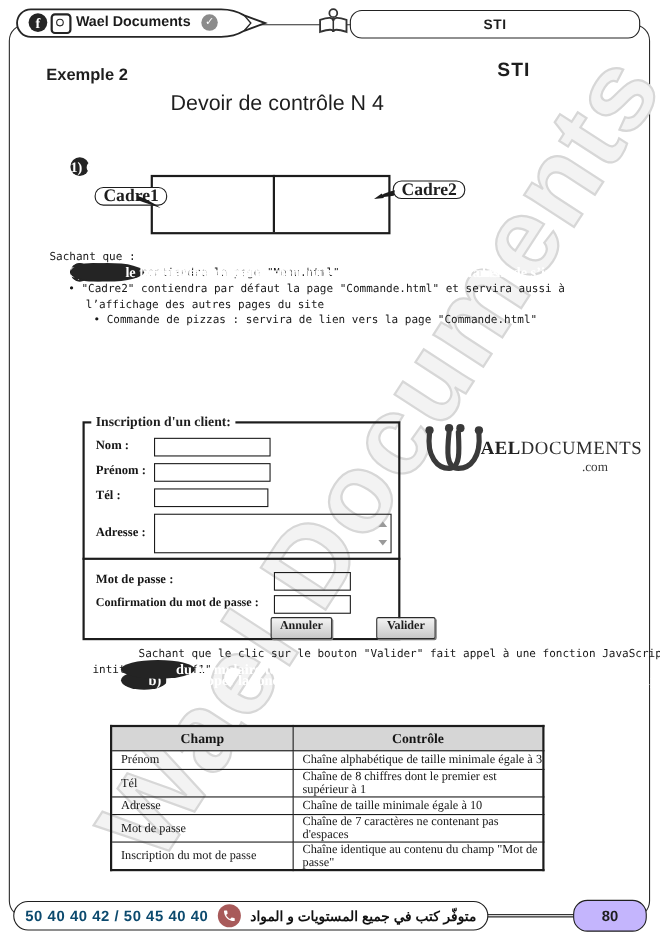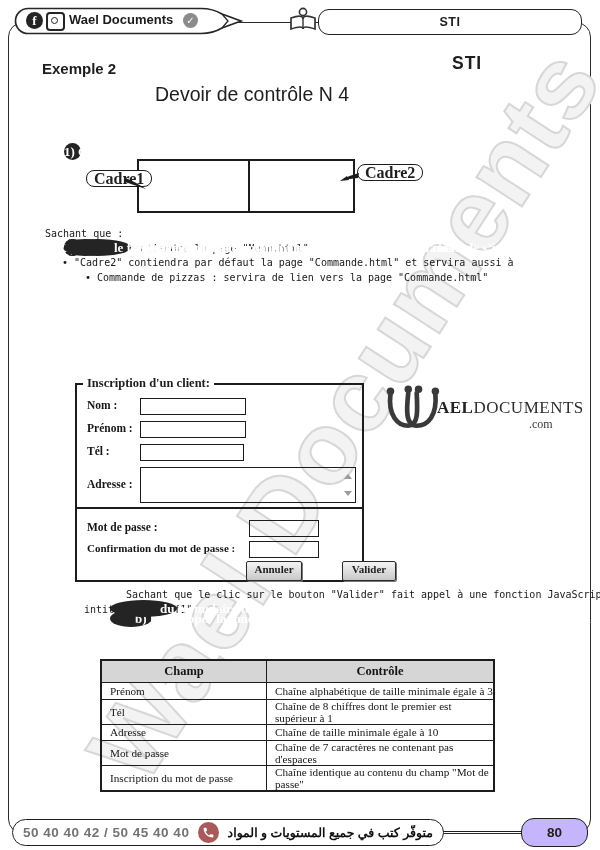--- a/index.html
+++ b/index.html
@@ -69,21 +69,21 @@
   .ctl{position:absolute;left:100px;top:659px;width:395px;border-collapse:collapse;z-index:2;
       font-family:"Liberation Serif",serif;font-size:11.2px;color:#151515;}
   .ctl th{border:1.6px solid #1c1c1c;background:#d6d6d6;font-size:12.5px;font-weight:bold;height:19px;text-align:center;}
   .ctl td{border:1.6px solid #1c1c1c;height:15.5px;padding:0 0 0 8px;background:transparent;}
   .ctl .c-champ{width:162px;}
   .ctl{border:2px solid #1c1c1c;}
   
   .f-pill{position:absolute;left:12px;top:819px;width:432px;height:27px;border:1.7px solid #1f1f1f;
       border-radius:14px;background:#fff;z-index:3;display:flex;align-items:center;
       justify-content:space-between;padding:0 10px;box-sizing:border-box;}
-  .f-nums{font-weight:bold;font-size:13.5px;letter-spacing:.5px;color:#737373;white-space:nowrap;}
+  .f-nums{font-weight:bold;font-size:13.5px;letter-spacing:.5px;color:#0c4a6e;white-space:nowrap;}
   .f-phone{width:21px;height:21px;border-radius:50%;background:#a85a5a;flex:0 0 auto;
       display:flex;align-items:center;justify-content:center;margin:0 4px;}
   .f-ar{font-weight:bold;font-size:12.5px;color:#111;white-space:nowrap;}
   .f-line{position:absolute;left:441px;top:831px;width:82px;border-top:1.7px solid #1f1f1f;z-index:2;}
   .f-page{position:absolute;left:521px;top:818px;width:65px;height:27px;border:1.7px solid #1f1f1f;
       border-radius:13px;background:#c4b5fd;z-index:3;text-align:center;line-height:27px;
       font-weight:bold;font-size:13.5px;}
 </style>
 </head>
 <body>
@@ -114,20 +114,21 @@
   <div class="t-sti">STI</div>
   <div class="t-main">Devoir de contrôle N 4</div>
 
   <div class="tb" id="b1">
       <div class="bl m0 fb">1) Créer la page "Index.html" contenant le jeu de cadre suivant :</div>
     </div>
   <div class="tb" id="b2">
       <div class="bl m1">Sachant que :</div>
       <div class="bl m2">• "Cadre1" contiendra la page "Menu.html"</div>
       <div class="bl m2">• "Cadre2" contiendra par défaut la page "Commande.html" et servira aussi à</div>
+      <div class="bl m2c">l’affichage des autres pages du site</div>
       <div class="bl m0 fb">2) Créer la page "Menu.html" contenant les liens hypertextes suivants :</div>
       <div class="bl m3">• Commande de pizzas : servira de lien vers la page "Commande.html"</div>
       <div class="bl m0 fb">3) Inscription d’un client au site :</div>
       <div class="bl m4 fb">a) Créer la page "Inscription.html" permettant à un nouveau client de s’inscrire via</div>
       <div class="bl m4c fb">le formulaire suivant :</div>
     </div>
   <div class="tb" id="b3">
       <div class="bl m5">Sachant que le clic sur le bouton "Valider" fait appel à une fonction JavaScript</div>
       <div class="bl m0">intitulée "Verif1"</div>
       <div class="bl m4 fb mt">b) Développer la fonction "Verif1" permettant de s’assurer de la validité des champs</div>

